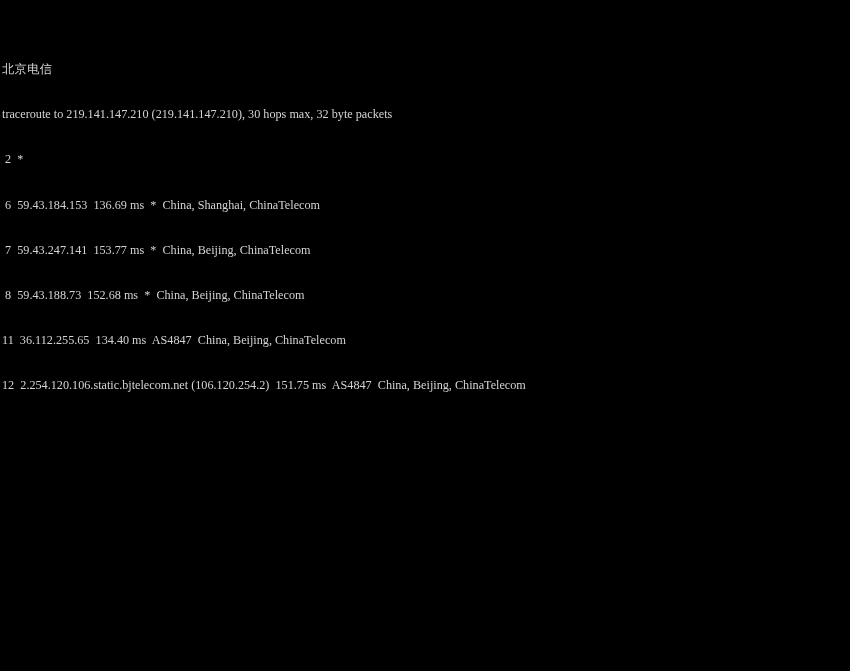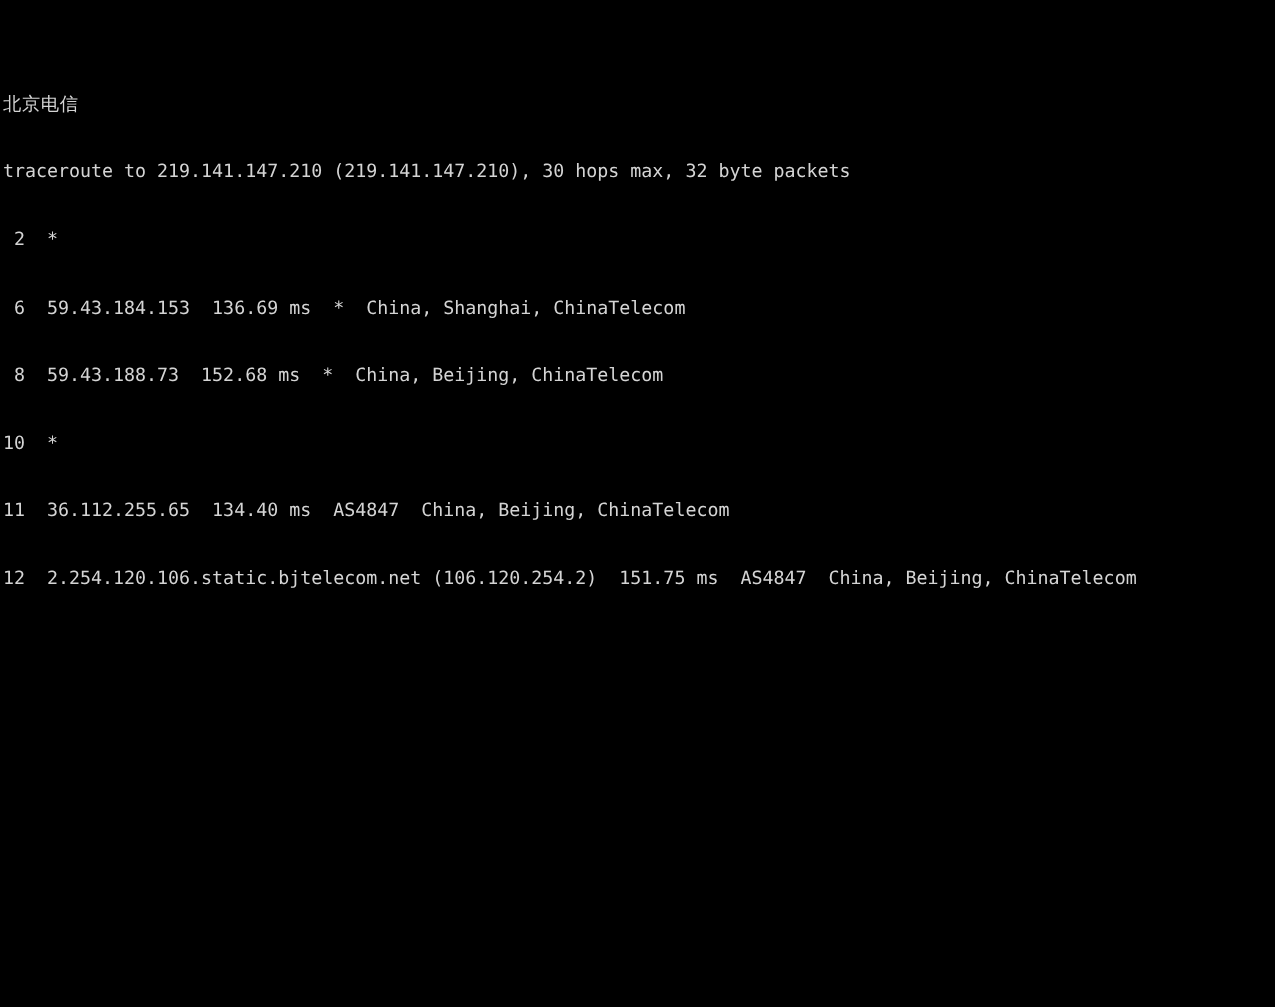--- a/index.html
+++ b/index.html
@@ -25,39 +25,40 @@
     box-sizing: border-box;
     overflow: hidden;
     white-space: pre;
   }
   .tline {
     white-space: pre;
     display: block;
     height: 15.05px;
     overflow: hidden;
     text-overflow: clip;
+    font-family: Liberation Serif, serif;
   }
   .hdr-cn {
     font-family: "DejaVu Sans", "Liberation Sans", sans-serif;
     font-size: 12.2px;
     letter-spacing: 0.4px;
   }
 </style>
 </head>
 <body>
 
 <div id="terminal">
 
   
   <span class="tline hdr-cn">北京电信</span>
   <span class="tline">traceroute to 219.141.147.210 (219.141.147.210), 30 hops max, 32 byte packets</span>
   <span class="tline"> 2  *</span>
   <span class="tline"> 6  59.43.184.153  136.69 ms  *  China, Shanghai, ChinaTelecom</span>
+  <span class="tline"> 7  59.43.247.141  153.77 ms  *  China, Beijing, ChinaTelecom</span>
   <span class="tline"> 8  59.43.188.73  152.68 ms  *  China, Beijing, ChinaTelecom</span>
-  <span class="tline">10  *</span>
   <span class="tline">11  36.112.255.65  134.40 ms  AS4847  China, Beijing, ChinaTelecom</span>
   <span class="tline">12  2.254.120.106.static.bjtelecom.net (106.120.254.2)  151.75 ms  AS4847  China, Beijing, ChinaTelecom</span>
   
 
   
   
   
 
   
   

